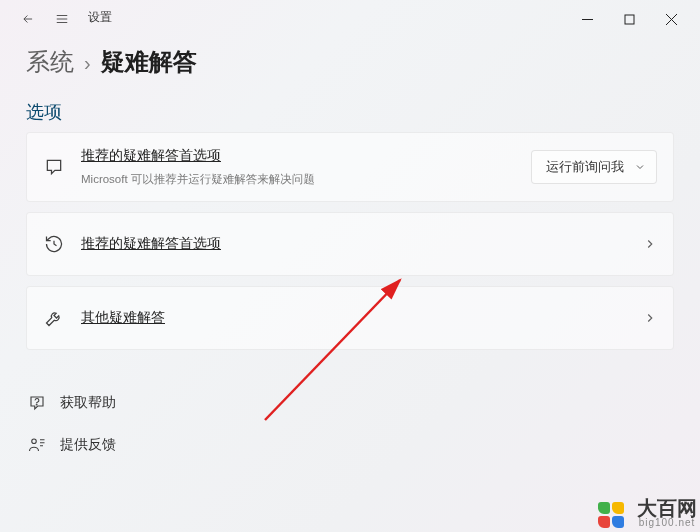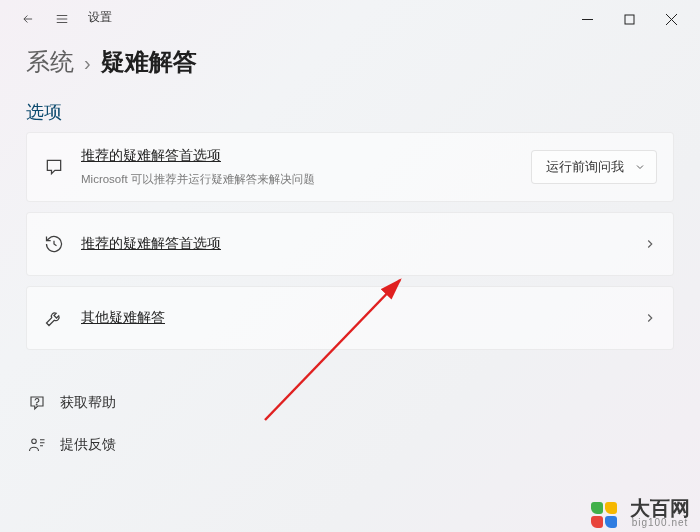--- a/index.html
+++ b/index.html
@@ -46,21 +46,21 @@
   gap:10px;
 }
 .chevron { color:#606060; display:flex; align-items:center;}
 .linkrow { display:flex; align-items:center; gap:12px; font-size:14px; color:#303030; padding:6px 0; margin-top:8px; cursor:pointer;}
 .linkrow .card-icon{ margin:0; width:20px;}
 .arrow {
   position:absolute;
   pointer-events:none;
 }
 .watermark {
-  position:absolute; right:10px; bottom:4px;
+  position:absolute; right:3px; bottom:4px;
   display:flex; align-items:flex-end; gap:13px;
 }
 .wm-logo { display:grid; grid-template-columns:12px 12px; grid-template-rows:12px 12px; gap:2px;}
 .wm-logo span{ border-radius:3px 3px 3px 6px;}
 .wm-text1{ font-size:20px; font-weight:bold; color:#3a3a3a; line-height:1;}
 .wm-text2{ font-size:10px; color:#8a8a8a; letter-spacing:1px; line-height:1;text-align:center;}
 svg { display:block; }
 </style>
 </head>
 <body>

